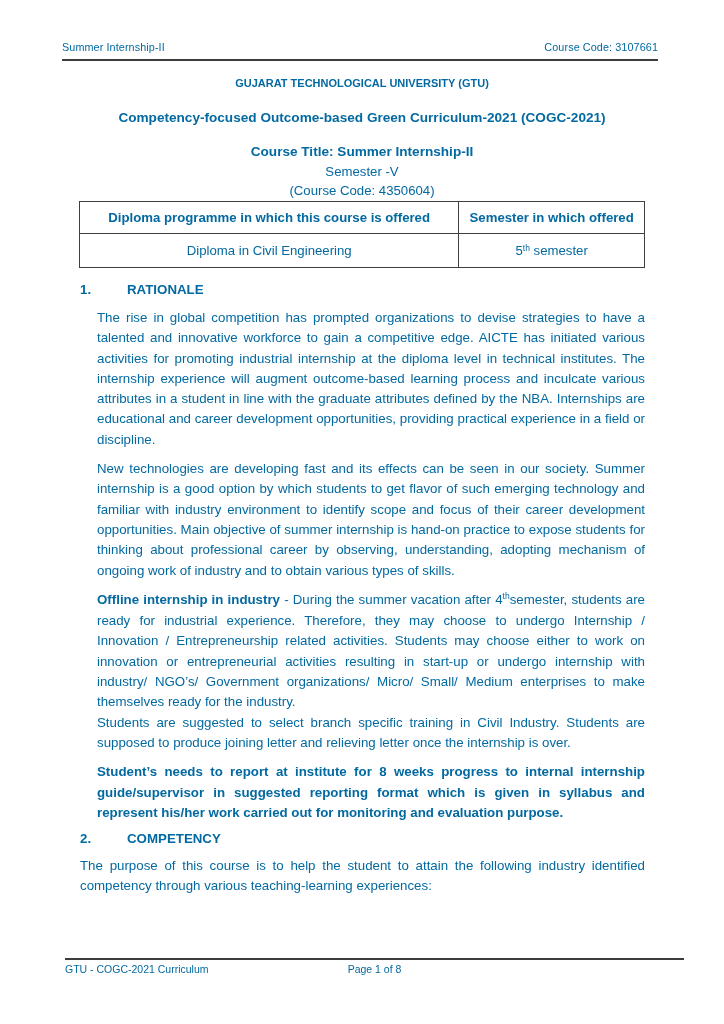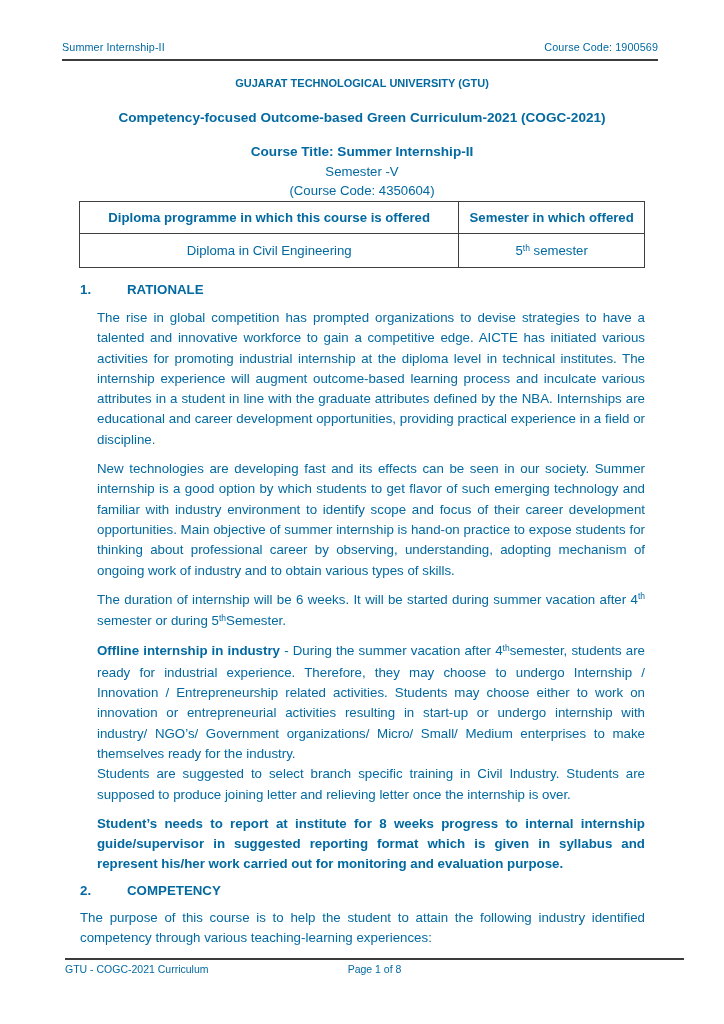--- a/index.html
+++ b/index.html
@@ -84,21 +84,21 @@
   .doc-footer .f-page  { justify-self:center; }
   .doc-footer .f-right { justify-self:end; }
 </style>
 </head>
 <body>
 
 <div class="page">
 
   <div class="doc-header">
     <span>Summer Internship-II</span>
-    <span>Course Code: 1900569</span>
+    <span>Course Code: 3107661</span>
   </div>
 
   <div class="t-center university">GUJARAT TECHNOLOGICAL UNIVERSITY (GTU)</div>
   <div class="t-center curriculum">Competency-focused Outcome-based Green Curriculum-2021 (COGC-2021)</div>
   <div class="t-center course-title">Course Title: Summer Internship-II</div>
   <div class="t-center semester">Semester -V</div>
   <div class="t-center course-code">(Course Code: 4350604)</div>
 
   <table class="offer">
     <tbody>
@@ -115,21 +115,20 @@
 
   <div class="sec-heading">
     <span class="sec-num">1.</span>
     <span>RATIONALE</span>
   </div>
 
   <p class="para first">The rise in global competition has prompted organizations to devise strategies to have a talented and innovative workforce to gain a competitive edge. AICTE has initiated various activities for promoting industrial internship at the diploma level in technical institutes. The internship experience will augment outcome-based learning process and inculcate various attributes in a student in line with the graduate attributes defined by the NBA. Internships are educational and career development opportunities, providing practical experience in a field or discipline.</p>
 
   <p class="para">New technologies are developing fast and its effects can be seen in our society. Summer internship is a good option by which students to get flavor of such emerging technology and familiar with industry environment to identify scope and focus of their career development opportunities. Main objective of summer internship is hand-on practice to expose students for thinking about professional career by observing, understanding, adopting mechanism of ongoing work of industry and to obtain various types of skills.</p>
 
-  <p class="para"><span>The duration of internship will be 6 weeks. It will be started during summer vacation after 4</span><span class="sup">th</span><span> semester or during 5</span><span class="sup">th</span><span>Semester.</span></p>
 
   <p class="para"><span class="lead-bold">Offline internship in industry</span><span> - During the summer vacation after 4</span><span class="sup">th</span><span>semester, students are ready for industrial experience. Therefore, they may choose to undergo Internship / Innovation / Entrepreneurship related activities. Students may choose either to work on innovation or entrepreneurial activities resulting in start-up or undergo internship with industry/ NGO’s/ Government organizations/ Micro/ Small/ Medium enterprises to make themselves ready for the industry.</span></p>
 
   <p class="para joined">Students are suggested to select branch specific training in Civil Industry. Students are supposed to produce joining letter and relieving letter once the internship is over.</p>
 
   <p class="para bold">Student’s needs to report at institute for 8 weeks progress to internal internship guide/supervisor in suggested reporting format which is given in syllabus and represent his/her work carried out for monitoring and evaluation purpose.</p>
 
   <div class="sec-heading sec2">
     <span class="sec-num">2.</span>
     <span>COMPETENCY</span>

